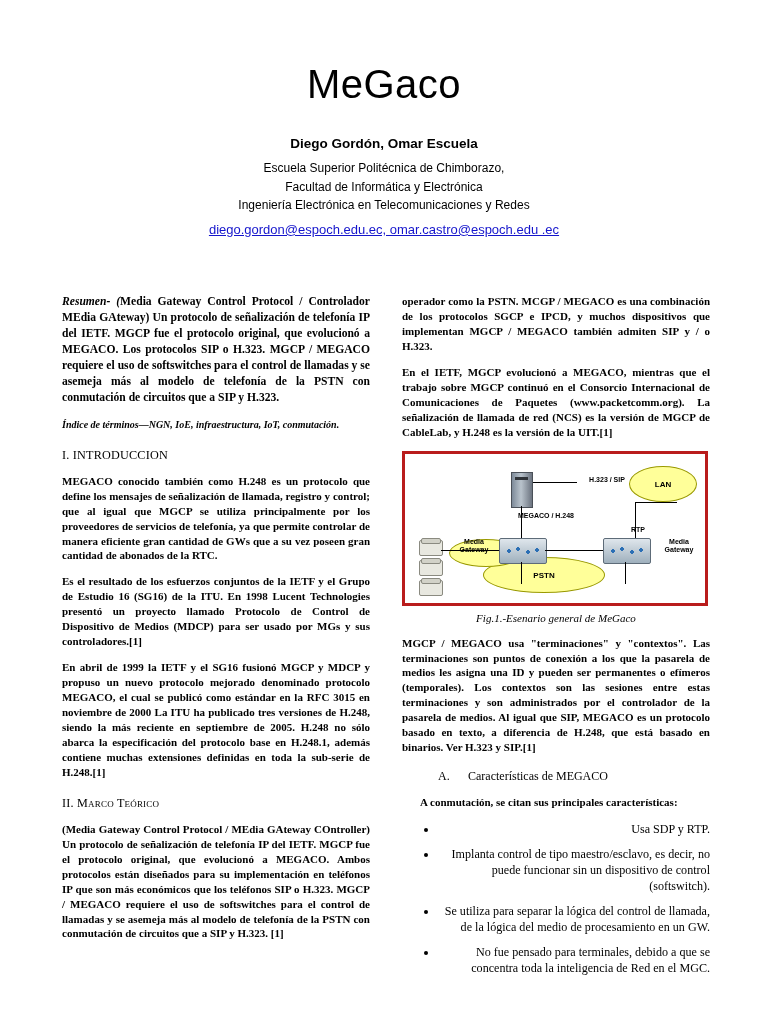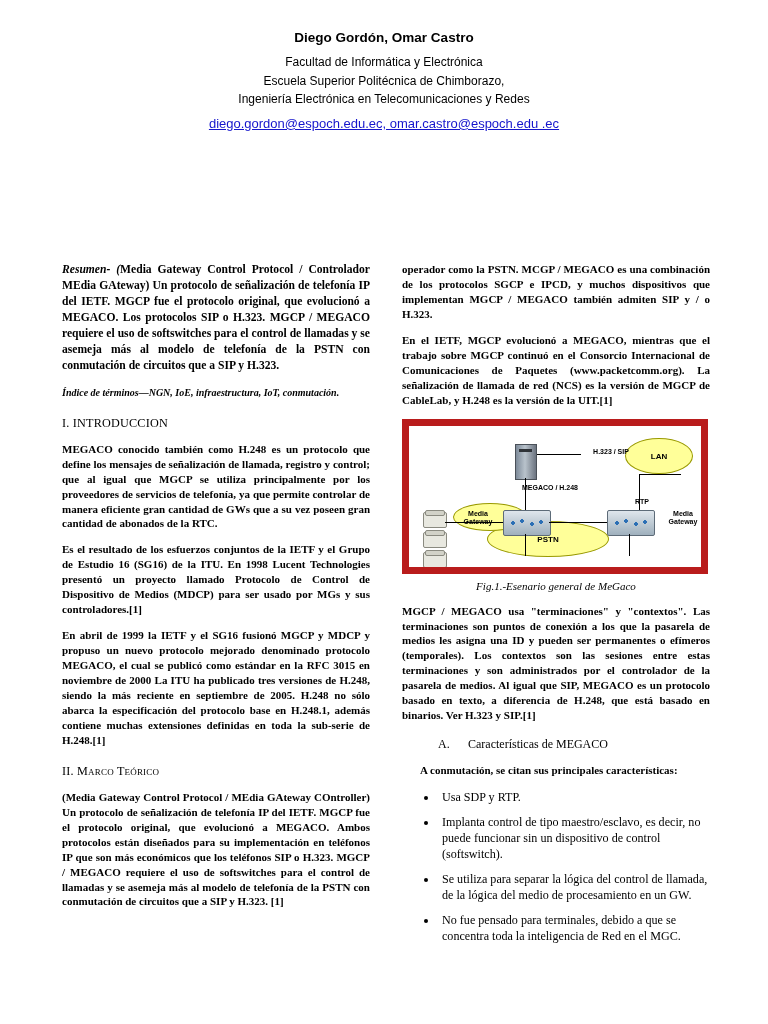--- a/index.html
+++ b/index.html
@@ -109,25 +109,25 @@
     width: 30px;
   }
   ul.bullets {
     margin: 0 0 10px 0;
     padding-left: 36px;
   }
   ul.bullets li {
     font-size: 12.1px;
     line-height: 1.36;
     margin-bottom: 8px;
-    text-align: left;
+    text-align: right;
     padding-left: 4px;
   }
   .figure-box {
-    border: 7px solid #b91c1c;
+    border: 3px solid #b91c1c;
     width: 306px;
     height: 155px;
     box-sizing: border-box;
     background: #ffffff;
     position: relative;
     overflow: hidden;
     margin: 4px 0 6px 0;
   }
   .fig-caption {
     text-align: center;
@@ -220,26 +220,27 @@
     position: absolute;
     background: #000;
     width: 1px;
   }
 </style>
 </head>
 <body>
 
 <div class="page">
 
-
-  <div class="authors">Diego Gordón, Omar Castro</div>
+  <h1 class="title">MeGaco</h1>
+
+  <div class="authors">Diego Gordón, Omar Escuela</div>
 
   <div class="affil">
+    <div>Escuela Superior Politécnica de Chimborazo,</div>
     <div>Facultad de Informática y Electrónica</div>
-    <div>Escuela Superior Politécnica de Chimborazo,</div>
     <div>Ingeniería Electrónica en Telecomunicaciones y Redes</div>
   </div>
 
   <div class="email">diego.gordon@espoch.edu.ec, omar.castro@espoch.edu .ec</div>
 
   <div class="columns">
 
     <div class="col">
 
       <p class="abstract"><span class="lead">Resumen- (</span><span>Media Gateway Control Protocol / Controlador MEdia GAteway) Un protocolo de señalización de telefonía IP del IETF. MGCP fue el protocolo original, que evolucionó a MEGACO. Los protocolos SIP o H.323. MGCP / MEGACO requiere el uso de softswitches para el control de llamadas y se asemeja más al modelo de telefonía de la PSTN con conmutación de circuitos que a SIP y H.323.</span></p>

